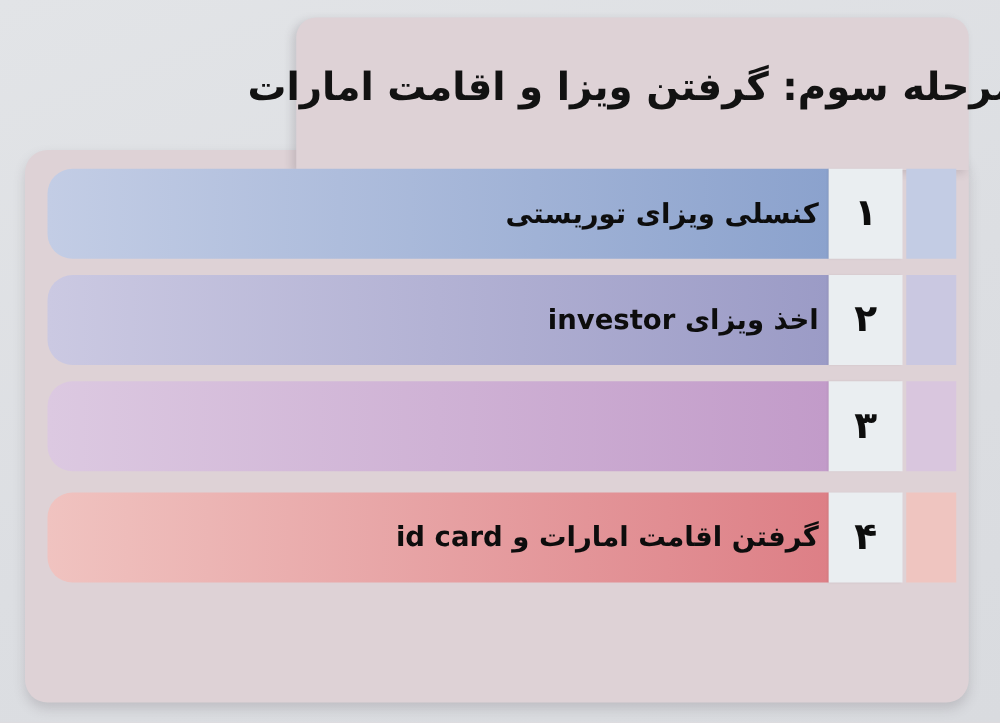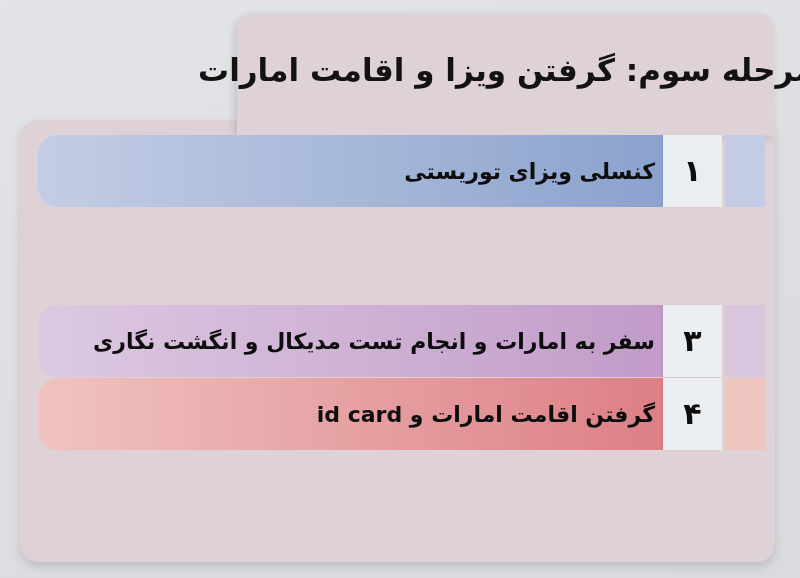--- a/index.html
+++ b/index.html
@@ -145,29 +145,36 @@
 
   <div class="rows" id="rows">
       <div class="row" style="top: 15px;">
         <div class="bar-main" style="background: linear-gradient(to left, rgb(139, 162, 205) 0%, rgb(195, 205, 229) 100%);"></div>
         <div class="row-label">کنسلی ویزای توریستی</div>
         <div class="num-box" style="background: rgb(234, 238, 241);">
           <span class="num-text">۱</span>
         </div>
         <div class="tail-strip" style="background: rgb(195, 204, 228);"></div>
       </div>
+      <div class="row" style="top: 100px;">
+        <div class="bar-main" style="background: linear-gradient(to left, rgb(155, 155, 198) 0%, rgb(203, 201, 226) 100%);"></div>
+        <div class="row-label">اخذ ویزای investor</div>
+        <div class="num-box" style="background: rgb(234, 238, 241);">
+          <span class="num-text">۲</span>
+        </div>
+        <div class="tail-strip" style="background: rgb(202, 200, 225);"></div>
+      </div>
       <div class="row" style="top: 185px;">
         <div class="bar-main" style="background: linear-gradient(to left, rgb(194, 155, 201) 0%, rgb(220, 201, 225) 100%);"></div>
-        <div class="row-label">سفر به امارات و انجام تست مدیکال و انگشت نگاری</div>
         <div class="num-box" style="background: rgb(234, 238, 241);">
           <span class="num-text">۳</span>
         </div>
         <div class="tail-strip" style="background: rgb(217, 198, 222);"></div>
       </div>
-      <div class="row" style="top: 258px;">
+      <div class="row" style="top: 274px;">
         <div class="bar-main" style="background: linear-gradient(to left, rgb(221, 127, 134) 0%, rgb(240, 195, 192) 100%);"></div>
         <div class="row-label">گرفتن اقامت امارات و id card</div>
         <div class="num-box" style="background: rgb(234, 238, 241);">
           <span class="num-text">۴</span>
         </div>
         <div class="tail-strip" style="background: rgb(239, 197, 192);"></div>
       </div>
     </div>
 
 </div>

